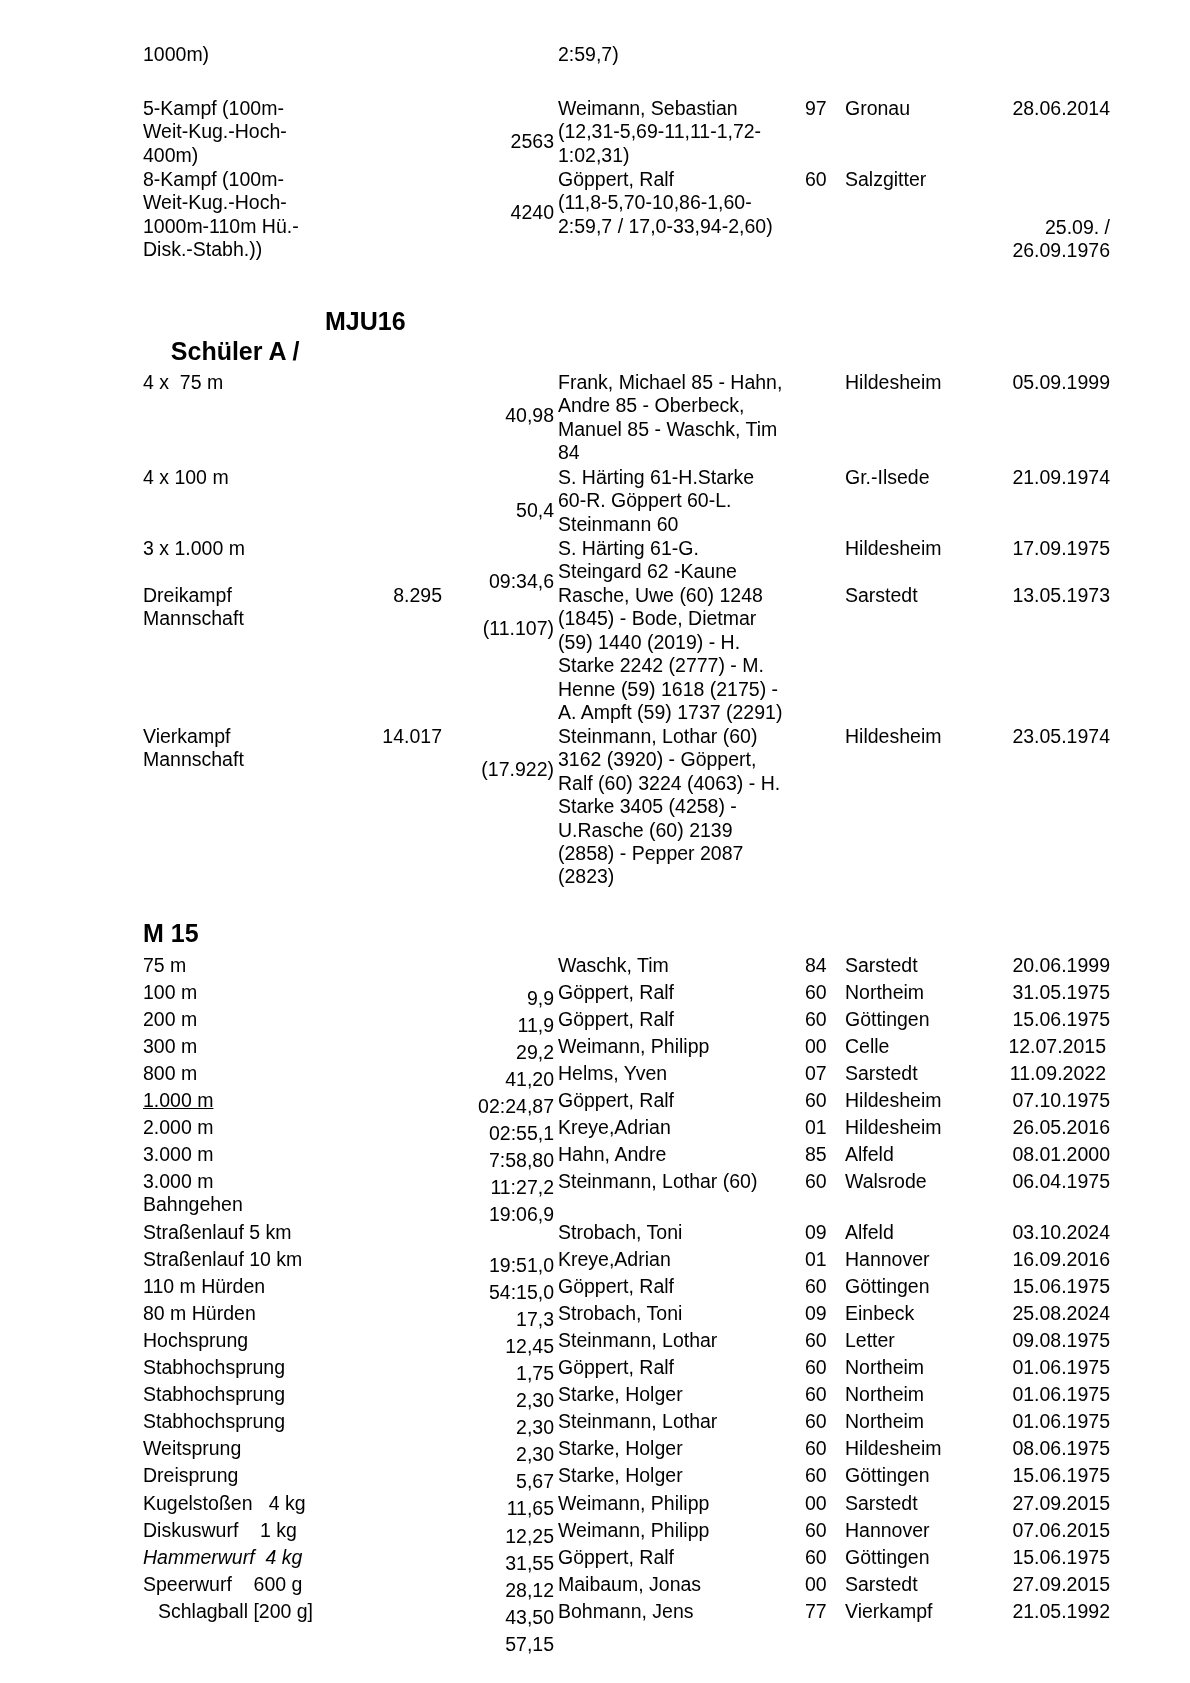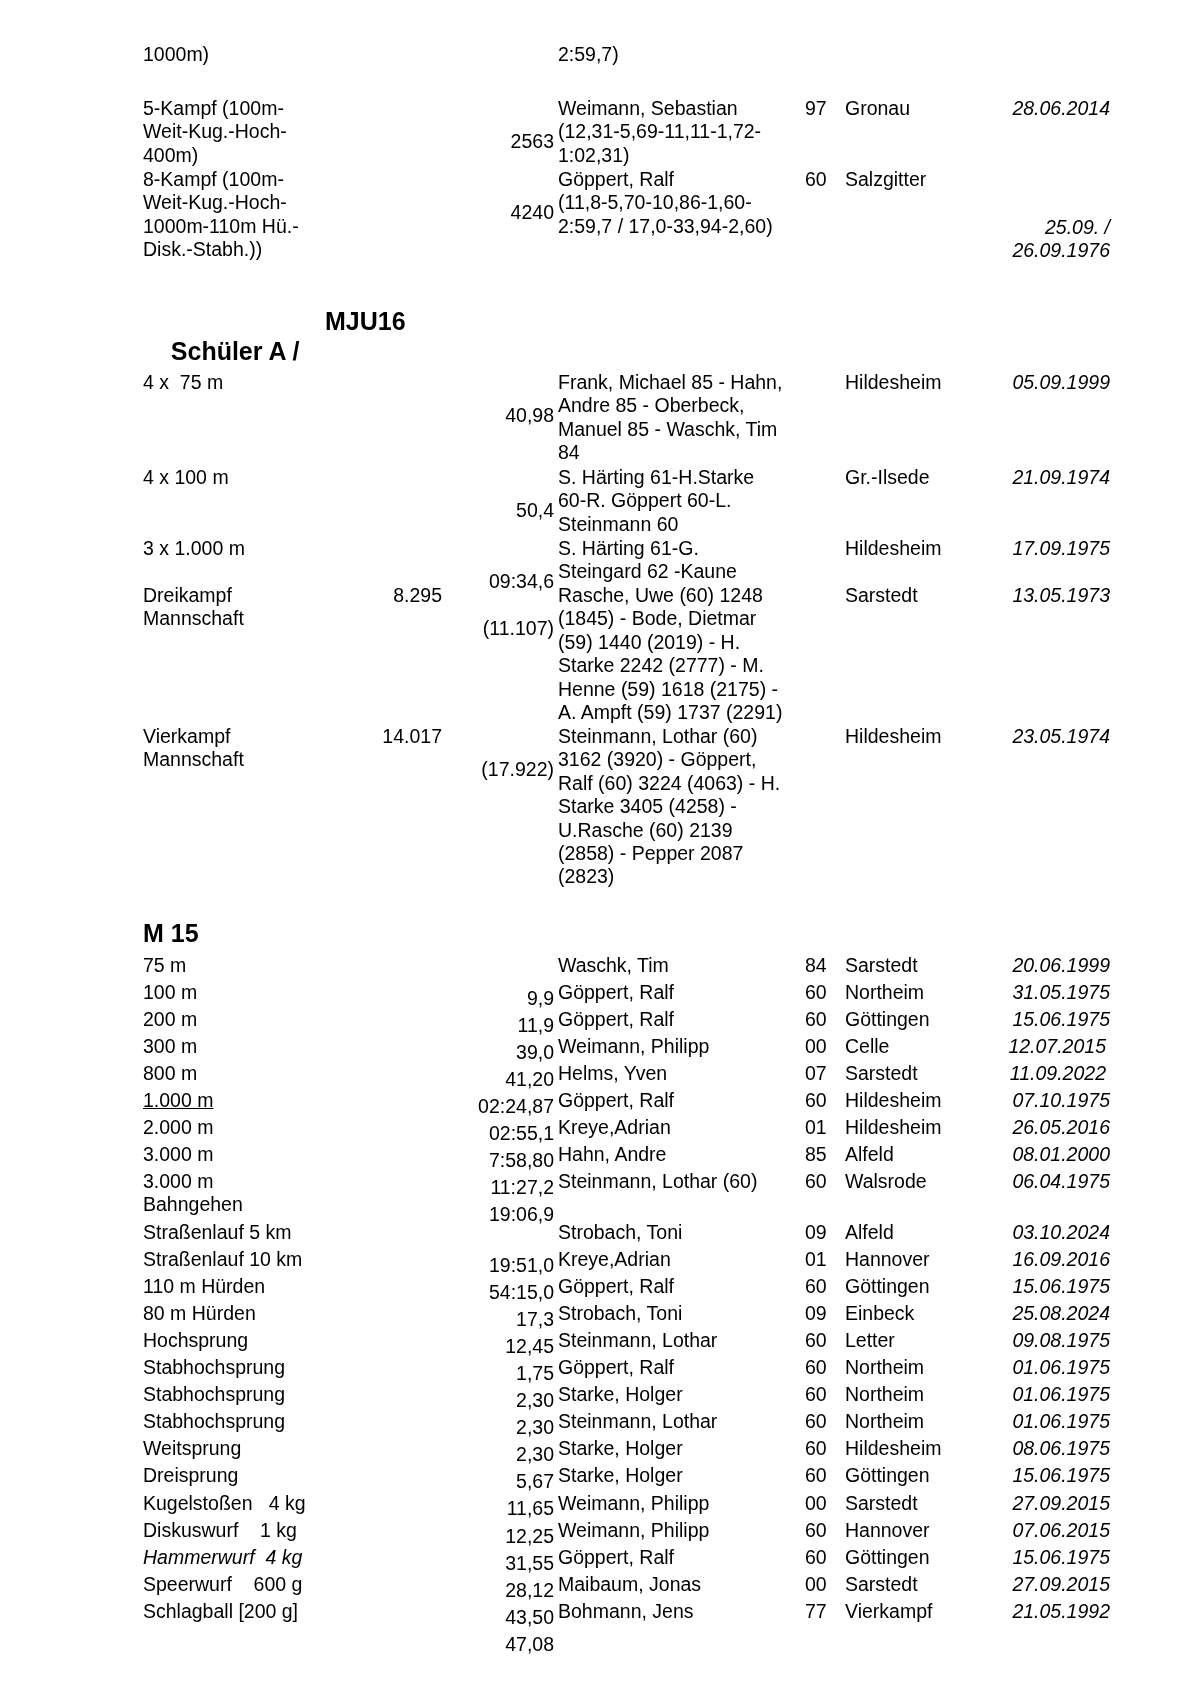--- a/index.html
+++ b/index.html
@@ -7,21 +7,21 @@
          font-family: "Liberation Sans", sans-serif; color: #000; }
   .page { position: absolute; left: 0; top: 0; width: 1190px; height: 1683px; }
   .row { position: absolute; left: 0; width: 1190px; font-size: 19.5px; line-height: 23.4px; }
   .c { position: absolute; top: 0; white-space: pre-line; }
   .ev { left: 143px; width: 232px; }
   .team { right: 748px; text-align: right; white-space: nowrap; }
   .val { right: 636px; text-align: right; white-space: nowrap; margin-top: 33px; }
   .name { left: 558px; width: 240px; }
   .yr { left: 805px; white-space: nowrap; }
   .city { left: 845px; white-space: nowrap; }
-  .date { right: 80px; text-align: right; white-space: pre-line; font-style: italic; }
+  .date { right: 80px; text-align: right; white-space: pre-line; }
   .date.center { text-align: right; right: 80px; width: 110px; margin-top: 48px; }
   .date.shift { right: 84px; }
   .heading { position: absolute; left: 143px; font-weight: bold; font-size: 25px; line-height: 30px; white-space: pre; }
 </style>
 </head>
 <body>
 
 <div class="page">
 
   <div class="row" style="top:43px">
@@ -131,21 +131,21 @@
       <div class="row" style="top: 981px;">
         <span class="c ev" style="white-space: pre;">100 m</span>
         <span class="c val">11,9</span>
         <span class="c name" style="white-space: pre;">Göppert, Ralf</span>
         <span class="c yr">60</span>
         <span class="c city">Northeim</span>
         <span class="c date">31.05.1975</span>
       </div>
       <div class="row" style="top: 1008px;">
         <span class="c ev" style="white-space: pre;">200 m</span>
-        <span class="c val">39,0</span>
+        <span class="c val">29,2</span>
         <span class="c name" style="white-space: pre;">Göppert, Ralf</span>
         <span class="c yr">60</span>
         <span class="c city">Göttingen</span>
         <span class="c date">15.06.1975</span>
       </div>
       <div class="row" style="top: 1035px;">
         <span class="c ev" style="white-space: pre;">300 m</span>
         <span class="c val">41,20</span>
         <span class="c name" style="white-space: pre;">Weimann, Philipp</span>
         <span class="c yr">00</span>
@@ -299,21 +299,21 @@
       </div>
       <div class="row" style="top: 1573px;">
         <span class="c ev" style="white-space: pre;">Speerwurf    600 g</span>
         <span class="c val">43,50</span>
         <span class="c name" style="white-space: pre;">Maibaum, Jonas</span>
         <span class="c yr">00</span>
         <span class="c city">Sarstedt</span>
         <span class="c date">27.09.2015</span>
       </div>
       <div class="row" style="top: 1600px;">
-        <span class="c ev" style="white-space: pre;">Schlagball [200 g]</span>
-        <span class="c val">47,08</span>
+        <span class="c ev" style="white-space: pre; margin-left: 15px;">Schlagball [200 g]</span>
+        <span class="c val">57,15</span>
         <span class="c name" style="white-space: pre;">Bohmann, Jens</span>
         <span class="c yr">77</span>
         <span class="c city">Vierkampf</span>
         <span class="c date">21.05.1992</span>
       </div>
     </div>
 </div>
 
 </body></html>

